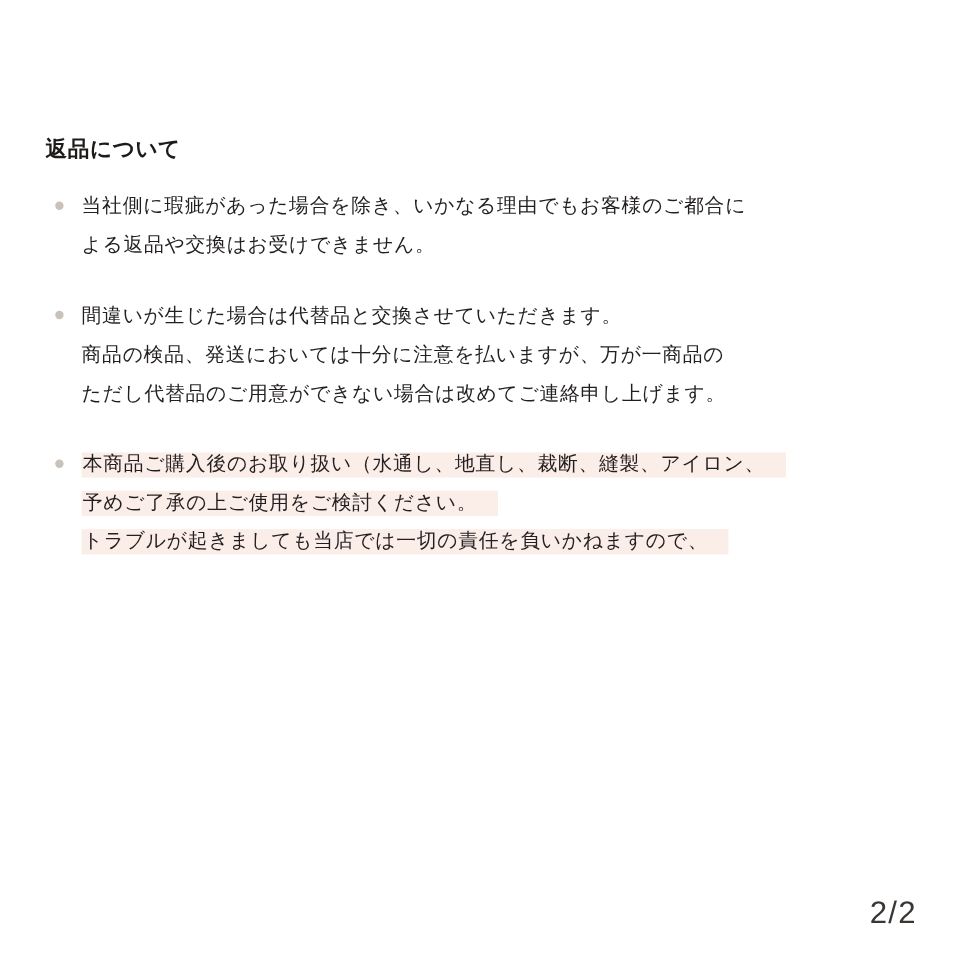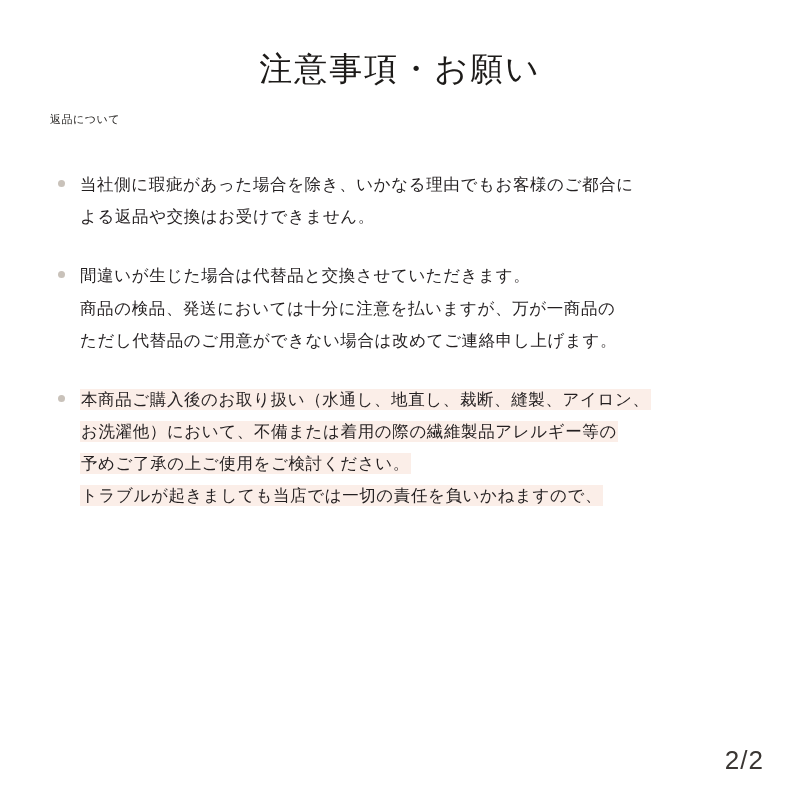--- a/index.html
+++ b/index.html
@@ -30,34 +30,34 @@
     font-size: 33px;
     letter-spacing: 2px;
     color: #1d1b19;
     margin: 0;
     padding-top: 47px;
     font-weight: 400;
   }
 
   .section-heading {
     position: absolute;
-    left: 50px;
+    left: 38px;
     top: 112px;
-    font-size: 11px;
-    font-weight: normal;
+    font-size: 18px;
+    font-weight: bold;
     letter-spacing: 0.5px;
     color: #1d1b19;
   }
 
   .list {
     position: absolute;
     left: 38px;
     top: 152px;
     width: 730px;
-    margin: 16px;
+    margin: 4px;
     padding: 0;
     list-style: none;
   }
 
   .list-item {
     position: relative;
     padding-left: 26px;
     margin-bottom: 27px;
     font-size: 16.5px;
     line-height: 1.95;
@@ -75,41 +75,40 @@
     background: #c9c2ba;
   }
 
   .line {
     display: block;
     white-space: nowrap;
   }
 
   .hl {
     background: #fbeee8;
-    padding: 1px 1px 2px 1px;
+    padding: 1px 17px 2px 1px;
     box-decoration-break: clone;
     -webkit-box-decoration-break: clone;
   }
 
   .page-number {
     position: absolute;
     right: 36px;
     bottom: 24px;
     font-family: Liberation Sans, sans-serif;
     font-size: 26px;
     color: #3a3633;
     letter-spacing: 1px;
   }
 </style>
 </head>
 <body>
 
 <div class="page">
 
-  <h1 class="title">注意事項・お願い</h1>
 
   <div class="section-heading">返品について</div>
 
   <ul class="list">
 
     <li class="list-item">
       <span class="bullet"></span>
       <span class="line">当社側に瑕疵があった場合を除き、いかなる理由でもお客様のご都合に</span>
       <span class="line">よる返品や交換はお受けできません。</span>
     </li>
@@ -117,21 +116,20 @@
     <li class="list-item">
       <span class="bullet"></span>
       <span class="line">間違いが生じた場合は代替品と交換させていただきます。</span>
       <span class="line">商品の検品、発送においては十分に注意を払いますが、万が一商品の</span>
       <span class="line">ただし代替品のご用意ができない場合は改めてご連絡申し上げます。</span>
     </li>
 
     <li class="list-item">
       <span class="bullet"></span>
       <span class="line"><span class="hl">本商品ご購入後のお取り扱い（水通し、地直し、裁断、縫製、アイロン、</span></span>
-      <span class="line"><span class="hl">お洗濯他）において、不備または着用の際の繊維製品アレルギー等の</span></span>
       <span class="line"><span class="hl">予めご了承の上ご使用をご検討ください。</span></span>
       <span class="line"><span class="hl">トラブルが起きましても当店では一切の責任を負いかねますので、</span></span>
     </li>
 
   </ul>
 
   <div class="page-number">2/2</div>
 
 </div>
 

